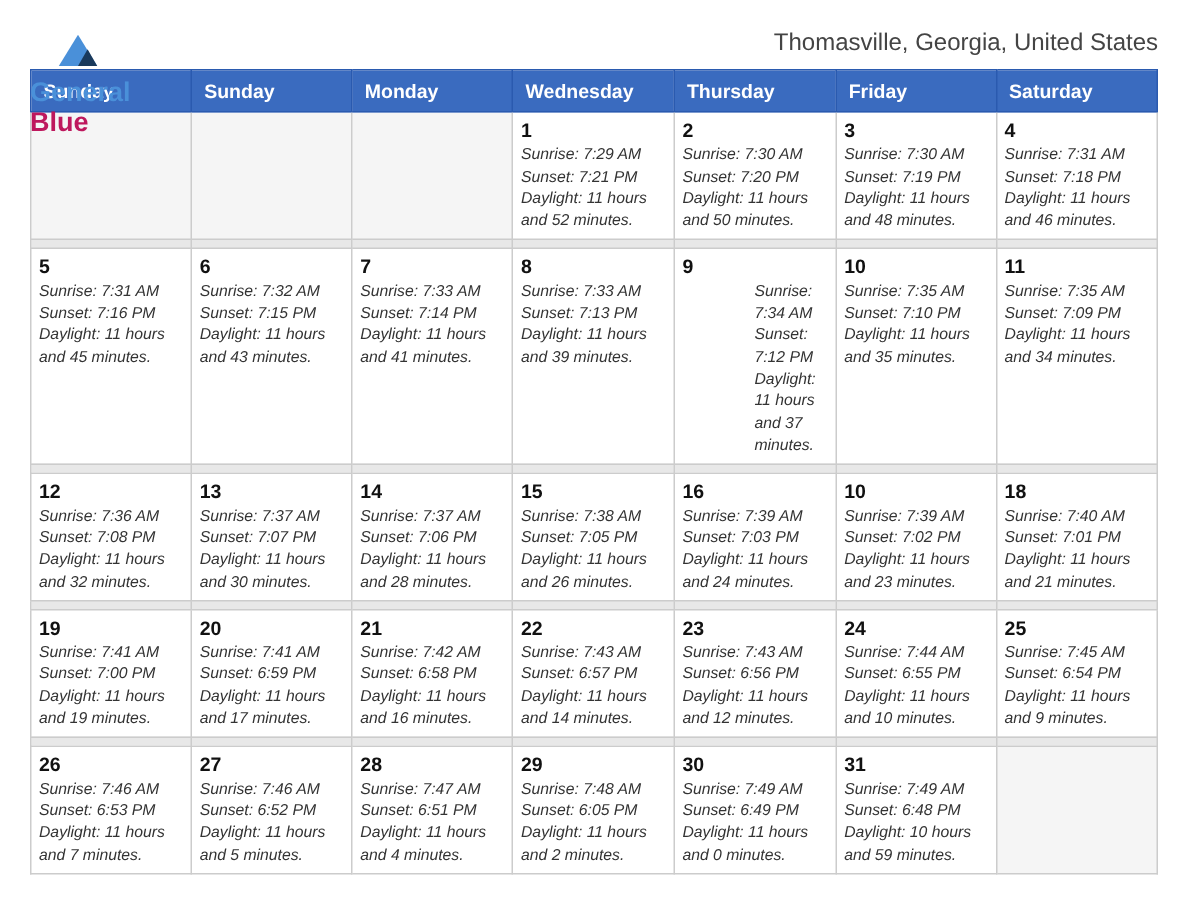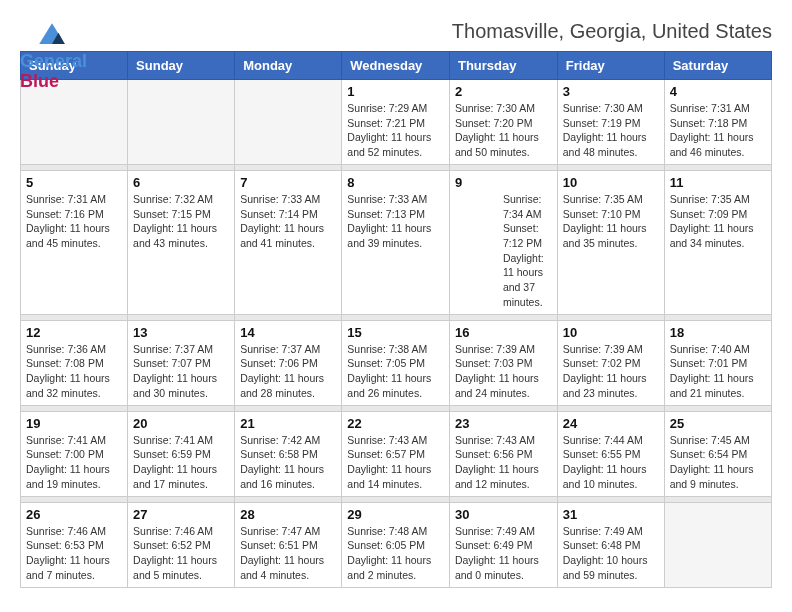--- a/index.html
+++ b/index.html
@@ -13,21 +13,21 @@
     .header {
       text-align: right;
       margin-bottom: 4px;
     }
     .header h1 {
       font-size: 36px;
       font-weight: bold;
       color: #222;
     }
     .header h2 {
-      font-size: 20px;
+      font-size: 16px;
       font-weight: normal;
       color: #444;
     }
     .logo {
       position: absolute;
       top: 20px;
       left: 20px;
       display: flex;
       align-items: center;
       flex-direction: column;
@@ -76,20 +76,21 @@
     .day-num {
       font-size: 13px;
       font-weight: bold;
       margin-bottom: 2px;
       color: #111;
     }
     .day-info {
       font-size: 10.5px;
       line-height: 1.4;
       color: #333;
+      font-style: italic;
     }
     .row-separator td {
       height: 6px;
       background: #e8e8e8;
       border: 1px solid #ccc;
       padding: 0;
     }
     tr.week-row td {
       height: 85px;
     }

